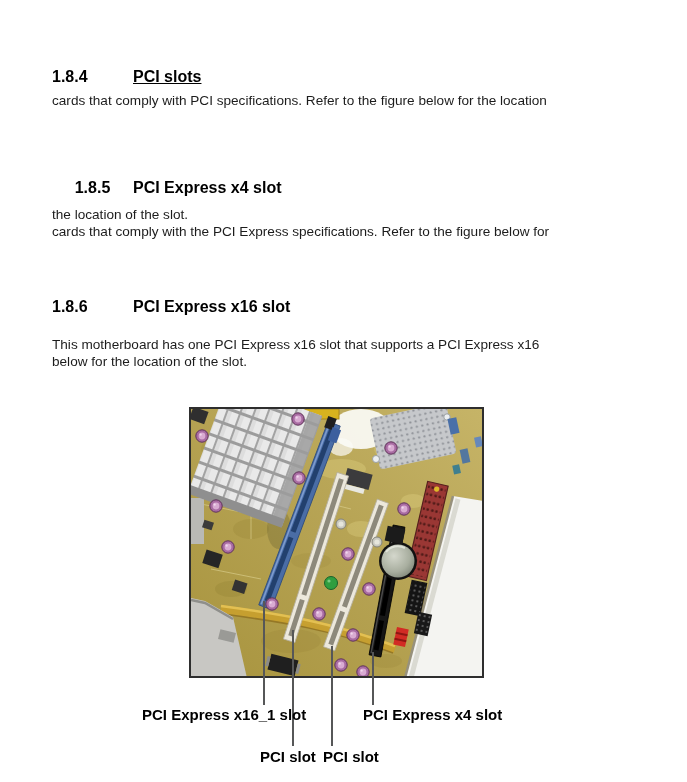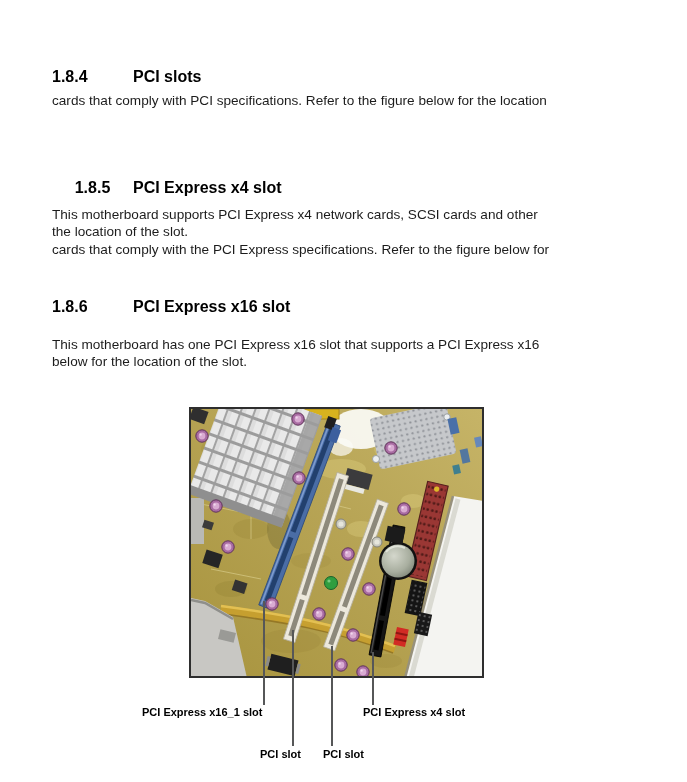--- a/index.html
+++ b/index.html
@@ -6,33 +6,32 @@
   body{width:687px;height:782px;position:relative;overflow:hidden;
        font-family:"Liberation Sans","DejaVu Sans",sans-serif;color:#1b1b1b;}
   .sec-head{position:absolute;left:52px;font-weight:bold;font-size:16px;color:#000;white-space:nowrap;}
   .sec-head .num{display:inline-block;width:81px;}
   .sec-body{position:absolute;left:52px;font-size:13.6px;line-height:17.4px;color:#1c1c1c;}
   .sec-body div{white-space:nowrap;}
   .photo-frame{position:absolute;left:189px;top:407px;width:291px;height:267px;
                border:2px solid #2e2e2e;background:#b3a052;}
   .photo-frame svg{display:block;}
   .leader{position:absolute;width:2px;background:#565758;z-index:3;}
-  .fig-label{position:absolute;font-weight:bold;font-size:11px;color:#000;white-space:nowrap;z-index:3;}
+  .fig-label{position:absolute;font-weight:bold;font-size:15px;color:#000;white-space:nowrap;z-index:3;}
 </style>
 </head>
 <body>
 
-<h2 class="sec-head" style="top:55px;"><span class="num">1.8.4</span><span>PCI slots</span></h2>
+<h2 class="sec-head" style="top:55px;text-decoration:underline;"><span class="num">1.8.4</span><span>PCI slots</span></h2>
 <div class="sec-body" style="top:92px;">
   <div>cards that comply with PCI specifications. Refer to the figure below for the location</div>
 </div>
 
 <h2 class="sec-head" style="top:166px;text-align:center;"><span class="num">1.8.5</span><span>PCI Express x4 slot</span></h2>
 <div class="sec-body" style="top:206px;">
-  <div>This motherboard supports PCI Express x4 network cards, SCSI cards and other</div>
   <div>the location of the slot.</div>
   <div>cards that comply with the PCI Express specifications. Refer to the figure below for</div>
 </div>
 
 <h2 class="sec-head" style="top:285px;"><span class="num">1.8.6</span><span>PCI Express x16 slot</span></h2>
 <div class="sec-body" style="top:316px;margin-top:20px;">
   <div>This motherboard has one PCI Express x16 slot that supports a PCI Express x16</div>
   <div>below for the location of the slot.</div>
 </div>
 

